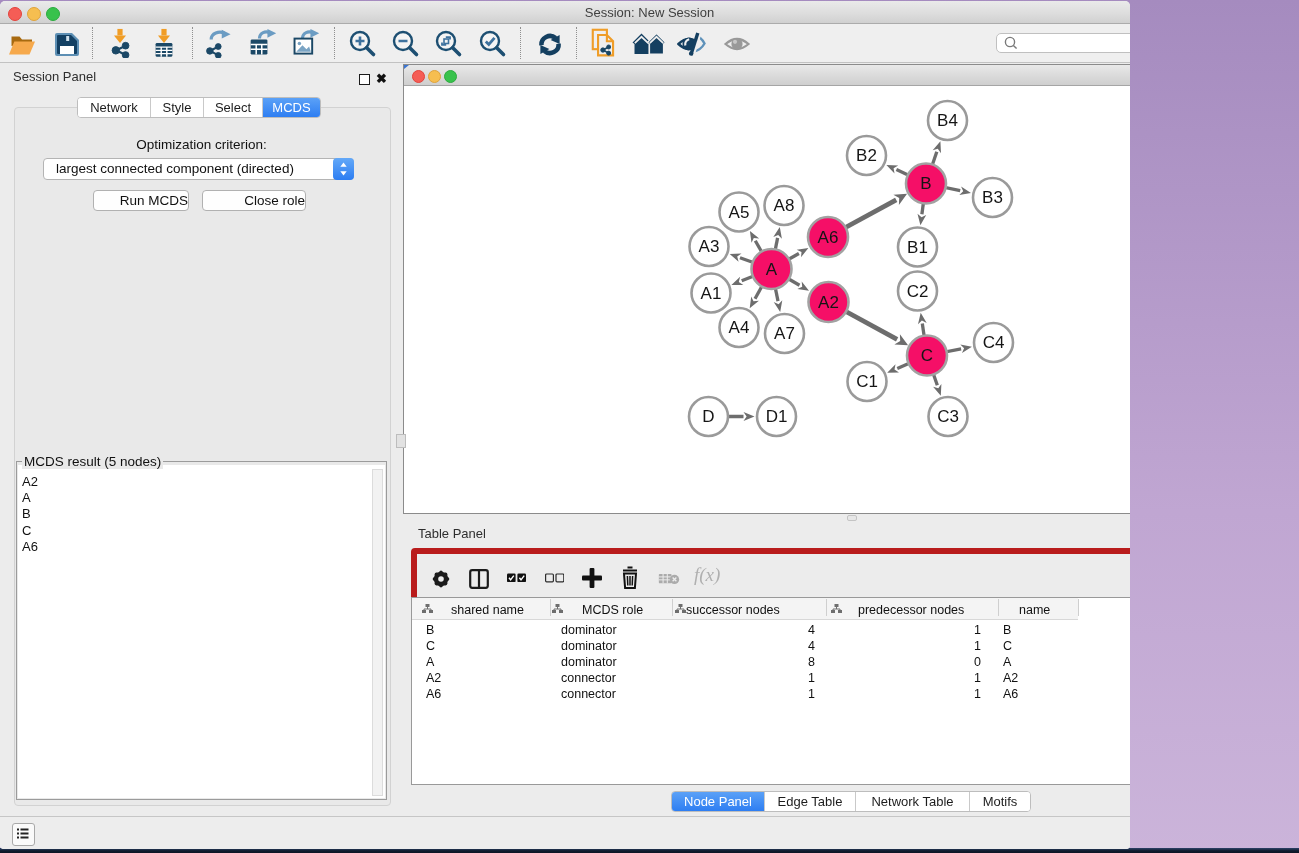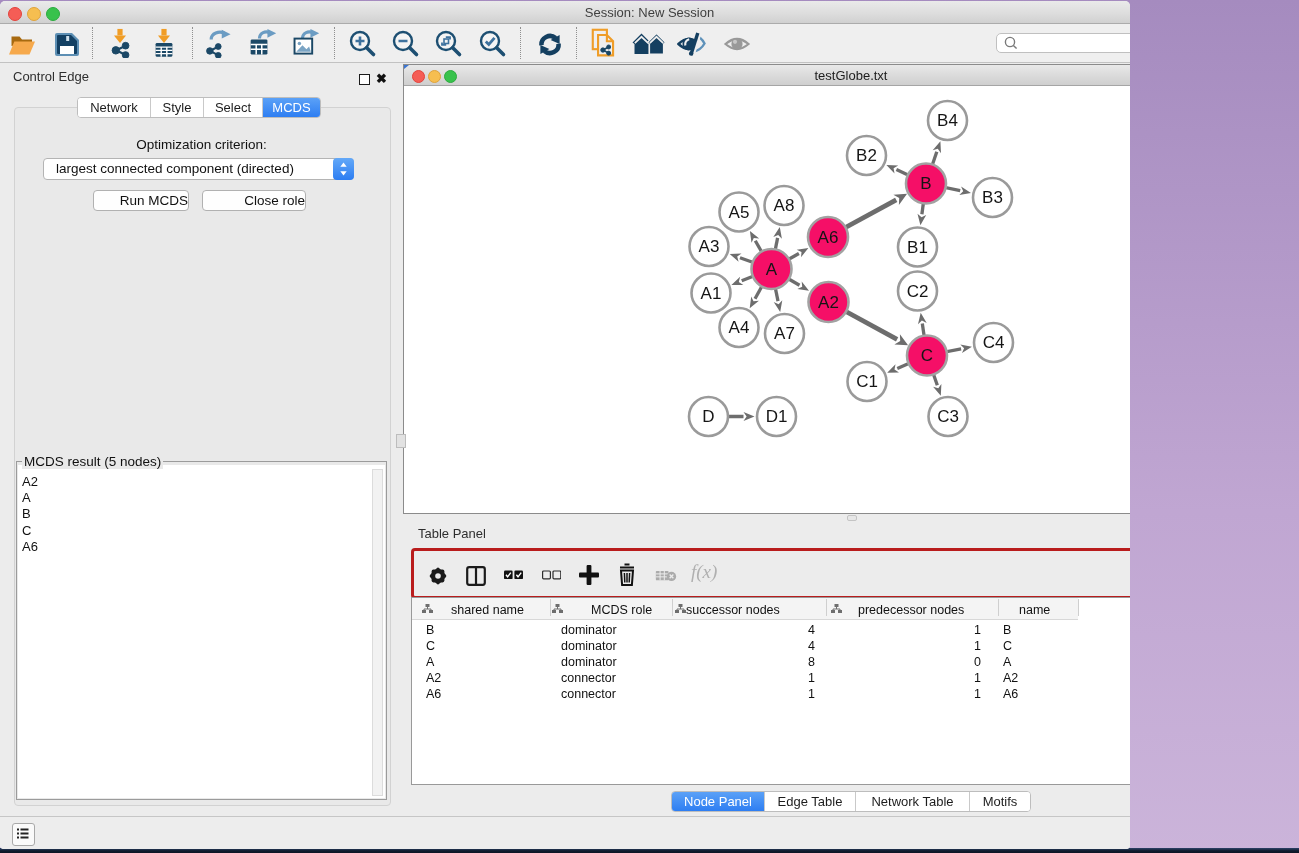--- a/index.html
+++ b/index.html
@@ -59,21 +59,21 @@
  background:linear-gradient(180deg,#e9e9e9,#dadada 55%,#cfcfcf);border-bottom:1px solid #a5a5a5}
 #netwin .bar .t1{left:8px;top:4.5px;width:11px;height:11px;background:#f55d56;border:.5px solid #e3433c}
 #netwin .bar .t2{left:24px;top:4.5px;width:11px;height:11px;background:#f6be50;border:.5px solid #e0a33a}
 #netwin .bar .t3{left:40px;top:4.5px;width:11px;height:11px;background:#38c24c;border:.5px solid #2cab3f}
 #netwin .bar .title{position:absolute;left:0;right:0;top:3px;text-align:center;font-size:13px;color:#1d1d1d}
 #netwin .canvas{position:absolute;left:0;top:21px;right:0;bottom:0;background:#fff;overflow:hidden}
 #grip{position:absolute;right:1px;bottom:1px;width:16px;height:16px}
 
 #tp-title{position:absolute;left:418px;top:525px;font-size:13px;color:#2e2e2e}
 #tp-toolbar{position:absolute;left:411px;top:547px;width:877px;height:45px;
- background:#ececec;border:3px solid #b91c1c;border-radius:4px}
+ background:#ececec;border:6px solid #b91c1c;border-radius:4px}
 #tbl{position:absolute;left:411px;top:596px;width:877px;height:186px;background:#fff;
  border:1px solid #999}
 #tbl .hdr{position:absolute;left:0;top:0;width:666px;height:21px;background:#f4f4f4;
  border-bottom:1px solid #d8d8d8}
 #tbl .hsep{position:absolute;top:1px;height:17px;width:0;border-left:1px solid #cfcfcf}
 #tbl .htxt{position:absolute;top:4.5px;font-size:12.5px;color:#111}
 #tbl .cell{position:absolute;font-size:12.5px;color:#111}
 
 #bot-tabs{position:absolute;left:671px;top:790px;height:19px;display:flex;
  border:1px solid #bdbdbd;border-radius:4px;overflow:hidden;background:#fff}
@@ -249,21 +249,21 @@
     <div class="tsep" style="left:520px"></div>
     <div class="tsep" style="left:576px"></div>
     <div id="search">
         <svg width="16" height="16" style="position:absolute;left:6px;top:1px">
       <circle cx="7" cy="7" r="4.6" fill="none" stroke="#7a7a7a" stroke-width="1.4"></circle>
       <line x1="10.4" y1="10.4" x2="13.6" y2="13.6" stroke="#7a7a7a" stroke-width="1.4"></line>
         </svg>
       </div>
   </div>
 
-  <div id="cp-title">Control Edge</div>
+  <div id="cp-title">Session Panel</div>
   <div class="floatbtn" style="left:359px;top:73px"></div>
   <div class="xbtn" style="left:376px;top:73px">✖</div>
   <div id="cp-panel"></div>
   <div id="cp-tabs">
     <div class="seg" style="width:72px">Network</div>
     <div class="seg" style="width:52px">Style</div>
     <div class="seg" style="width:58px">Select</div>
     <div class="seg sel" style="width:57px">MCDS</div>
   </div>
   <div id="opt-label">Optimization criterion:</div>
@@ -279,21 +279,20 @@
   <div id="fieldset">
     <div class="list">A2<br>A<br>B<br>C<br>A6<div class="sb"></div></div>
     <div class="legend">MCDS result (5 nodes)</div>
   </div>
 
   <div id="netwin">
     <div class="bar">
       <div class="tl t1"></div>
         <div class="tl t2"></div>
         <div class="tl t3"></div>
-      <div class="title">testGlobe.txt</div>
     </div>
     <svg width="5" height="4" style="position:absolute;left:0;top:0">
         <path d="M0 0 L5 0 L0 4 Z" fill="#3c76d2"></path>
       </svg>
     <svg width="5" height="4" style="position:absolute;right:0;top:0">
         <path d="M0 0 L5 0 L5 4 Z" fill="#3c76d2"></path>
       </svg>
     <div class="canvas">
 <svg width="893" height="426" style="position:absolute;left:0;top:0;transform:translateZ(0)">
 <line x1="367.5" y1="183.0" x2="351.3" y2="154.7" stroke="#6d6d6d" stroke-width="3.3"></line>
@@ -472,21 +471,21 @@
       </svg>
     <svg class="hico" style="position:absolute;left:419px;top:6px" width="11" height="10" viewBox="0 0 11 10">
         <g fill="#6e6e6e">
           <rect x="3.5" y="0" width="4" height="3"></rect>
           <rect x="0" y="6" width="4" height="3"></rect>
           <rect x="7" y="6" width="4" height="3"></rect>
           <path d="M5.5 3 v2 M2 6 v-1 h7 v1" stroke="#6e6e6e" fill="none" stroke-width="1"></path>
         </g>
       </svg>
     <div class="htxt" style="left:39px">shared name</div>
-    <div class="htxt" style="left:179px">MCDS role</div>
+    <div class="htxt" style="left:170px">MCDS role</div>
     <div class="htxt" style="left:274px">successor nodes</div>
     <div class="htxt" style="left:446px">predecessor nodes</div>
     <div class="htxt" style="left:607px">name</div>
     <div class="cell" style="left:14px;top:25px">B</div>
     <div class="cell" style="left:14px;top:41px">C</div>
     <div class="cell" style="left:14px;top:57px">A</div>
     <div class="cell" style="left:14px;top:73px">A2</div>
     <div class="cell" style="left:14px;top:89px">A6</div>
     <div class="cell" style="left:149px;top:25px">dominator</div>
     <div class="cell" style="left:149px;top:41px">dominator</div>

